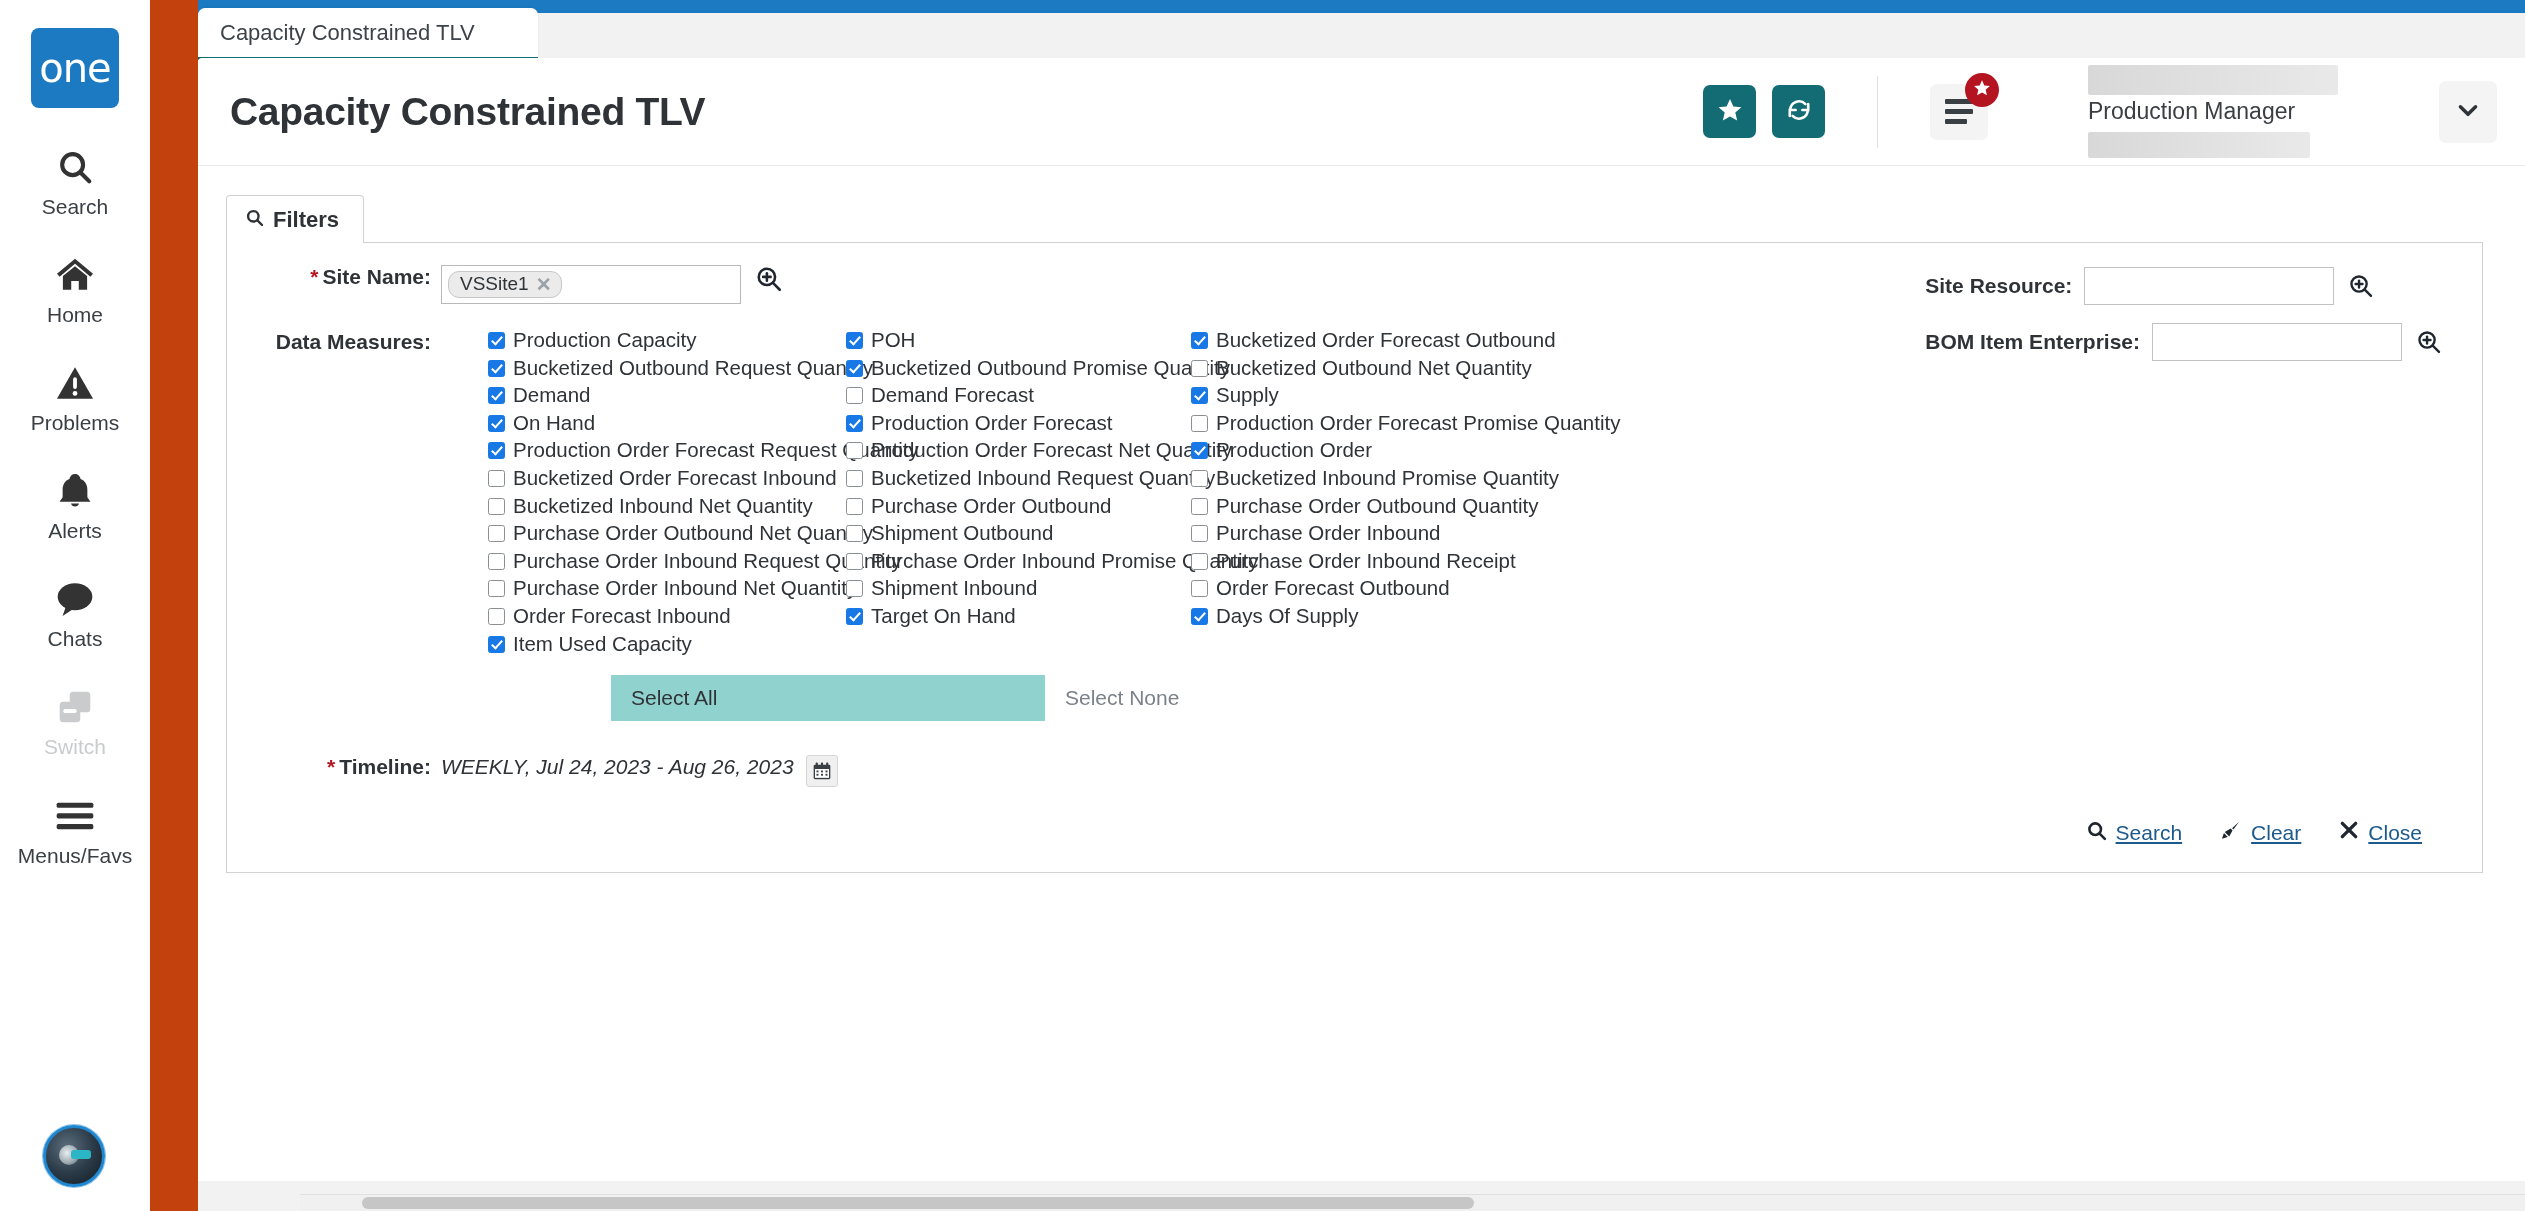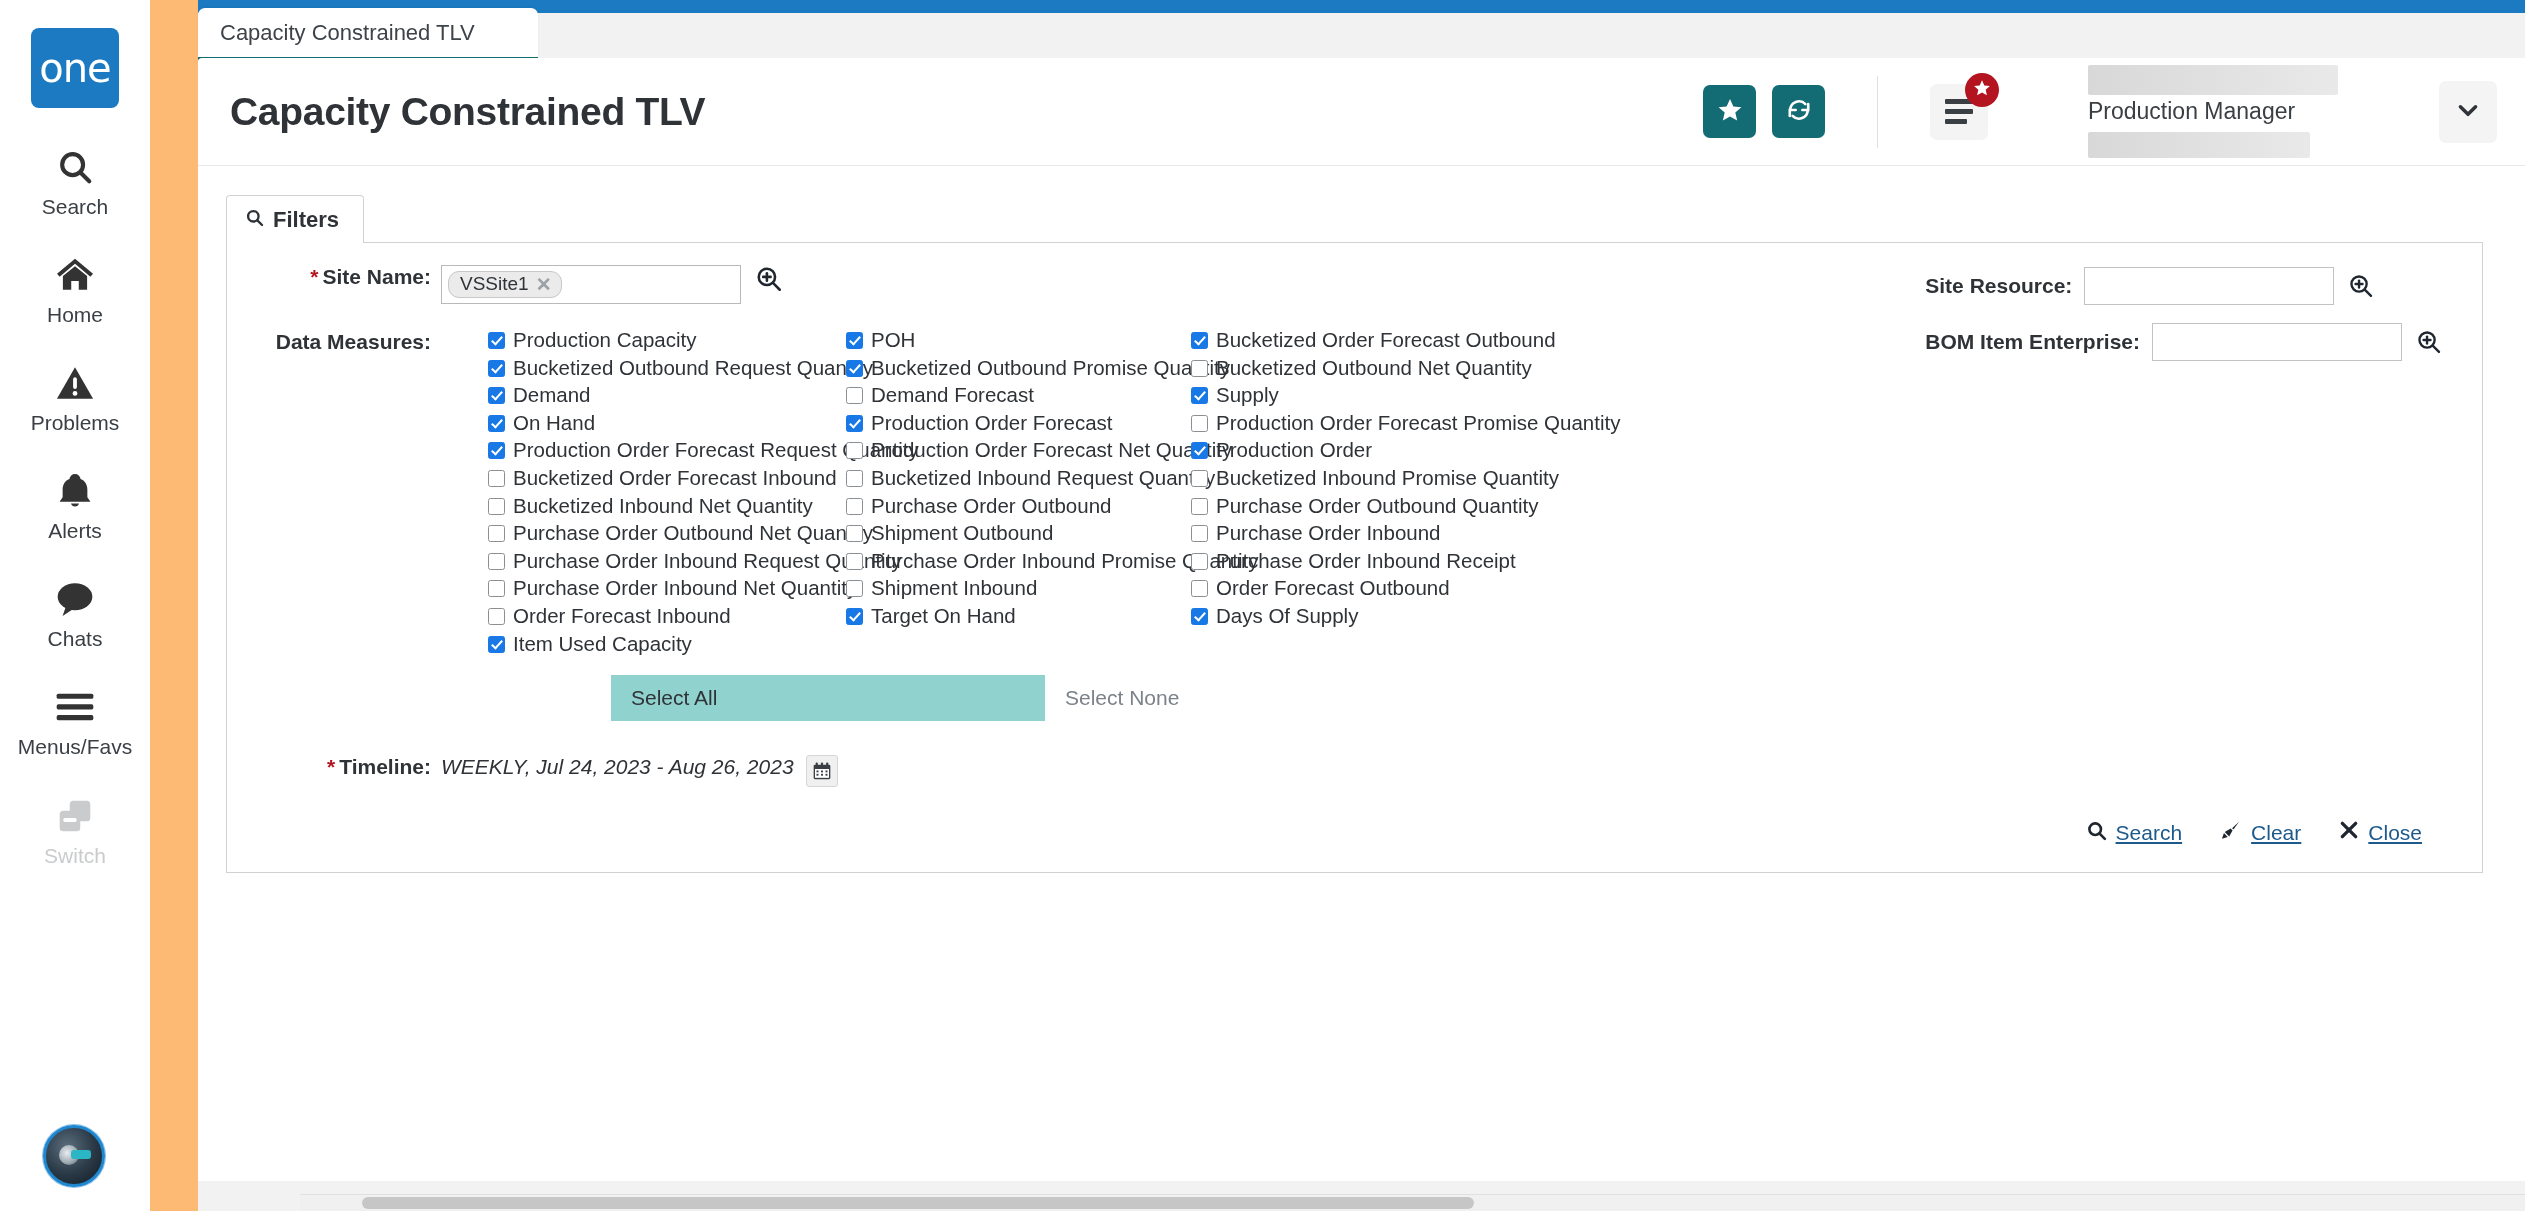--- a/index.html
+++ b/index.html
@@ -84,21 +84,21 @@
   .avatar-badge .robot-head::after{
     content:""; position:absolute; left:14px; top:9px;
     width:20px;height:9px;border-radius:3px;
     background:#2bb6c6;
   }
 
   
   .main-shell {
     flex: 1;
     position: relative;
-    background: #fdba74;
+    background: #c2410c;
     overflow: hidden;
   }
   .top-blue-bar {
     position: absolute;
     left: 48px; top: 0; right: 0;
     height: 13px;
     background: #1b7ac2;
   }
   .content-strip {
     position: absolute;
@@ -418,40 +418,40 @@
     <div class="nav-item">
       <div class="nav-icon">
         <svg width="40" height="36" viewBox="0 0 24 22" fill="currentColor">
           <ellipse cx="12" cy="9.6" rx="10.6" ry="8.2"></ellipse>
           <path d="M6.5 15.5 4.4 21.4l6.1-4z"></path>
         </svg>
       </div>
       <div class="nav-label">Chats</div>
     </div>
 
+    <div class="nav-item disabled">
+      <div class="nav-icon">
+        <svg width="36" height="36" viewBox="0 0 24 24" fill="currentColor">
+          <rect x="8.5" y="1.8" width="13.7" height="13.7" rx="2.4"></rect>
+          <rect x="1.8" y="8.5" width="13.7" height="13.7" rx="2.4"></rect>
+          <rect x="4.2" y="13.4" width="8.9" height="2.6" rx="1.1" fill="#ffffff"></rect>
+        </svg>
+      </div>
+      <div class="nav-label">Switch</div>
+    </div>
+
     <div class="nav-item">
       <div class="nav-icon">
         <svg width="40" height="30" viewBox="0 0 24 18" fill="currentColor">
           <rect x="1" y="1" width="22" height="3.1" rx="1"></rect>
           <rect x="1" y="7.4" width="22" height="3.1" rx="1"></rect>
           <rect x="1" y="13.8" width="22" height="3.1" rx="1"></rect>
         </svg>
       </div>
       <div class="nav-label">Menus/Favs</div>
-    </div>
-
-    <div class="nav-item disabled">
-      <div class="nav-icon">
-        <svg width="36" height="36" viewBox="0 0 24 24" fill="currentColor">
-          <rect x="8.5" y="1.8" width="13.7" height="13.7" rx="2.4"></rect>
-          <rect x="1.8" y="8.5" width="13.7" height="13.7" rx="2.4"></rect>
-          <rect x="4.2" y="13.4" width="8.9" height="2.6" rx="1.1" fill="#ffffff"></rect>
-        </svg>
-      </div>
-      <div class="nav-label">Switch</div>
     </div>
 
     <div class="avatar-badge">
       <div class="robot-head"></div>
     </div>
   </div>
 
   <div class="main-shell">
     <div class="top-blue-bar"></div>
     <div class="content-strip"></div>

